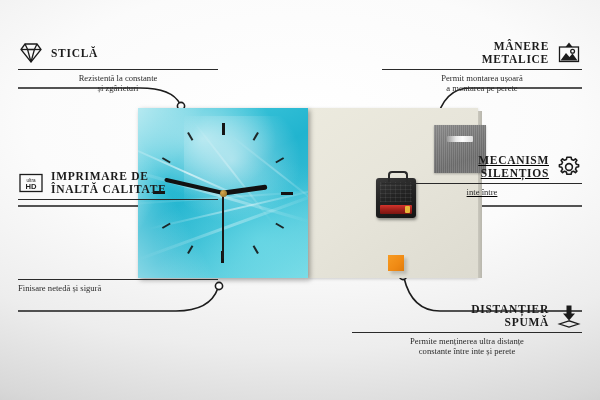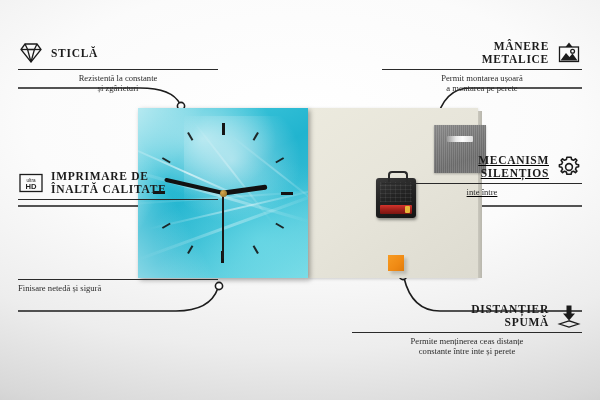--- a/index.html
+++ b/index.html
@@ -442,18 +442,18 @@
       </div>
       <span class="icon">
         <svg viewBox="0 0 26 26" width="26" height="26" fill="none" stroke="#1b1b1b" stroke-width="1.3">
           <path d="M10.5 2.5 h5 v8 h3.5 L13 17.5 L7 10.5 h3.5 Z" fill="#1b1b1b" stroke="none"></path>
           <path d="M13 17.8 L3.5 21 L13 24 L22.5 21 Z"></path>
         </svg>
       </span>
     </div>
     <div class="rule"></div>
     <div class="desc">
-      <div>Permite menținerea ceas distanțe</div>
+      <div>Permite menținerea ultra distanțe</div>
       <div>constante între inte și perete</div>
     </div>
   </div>
 
 </div>
 
 </body></html>

